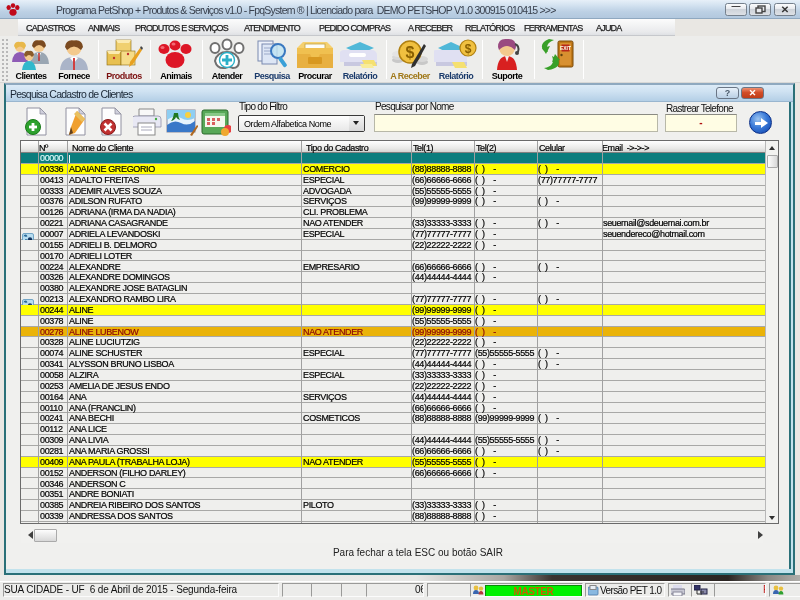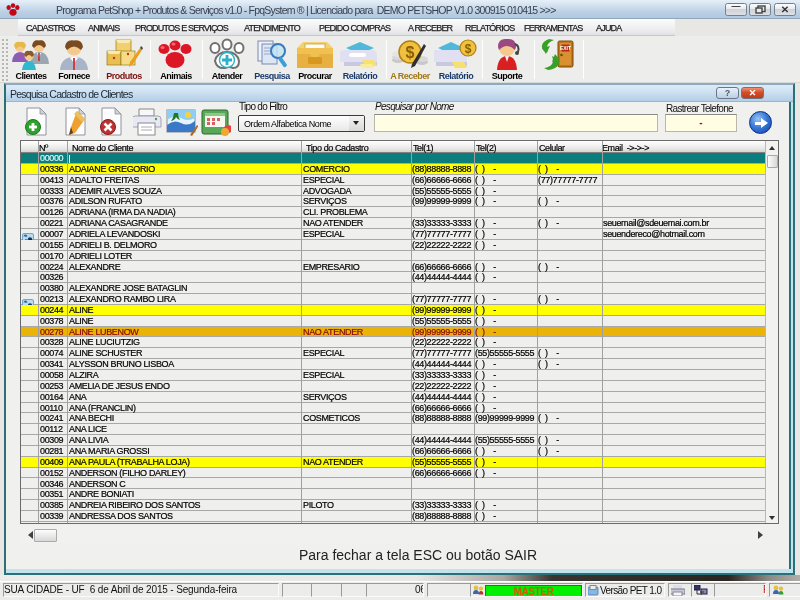--- a/index.html
+++ b/index.html
@@ -39,21 +39,21 @@
 #wtitle .t { position:absolute; left:4px; top:2.5px; font-size:10.5px; letter-spacing:-0.75px; color:#1b2836; }
 .wbtn { position:absolute; top:2px; width:23px; height:12px; border:1px solid #6a7686; border-radius:3px; text-align:center; }
 #wbq { right:54px; background:linear-gradient(#e8f1fa,#b9cfe4); color:#4a5a6a; font-size:9px; font-weight:bold; line-height:11px; }
 #wbx { right:29px; background:linear-gradient(#f09070,#d24d28 45%,#c03c18); color:#fff; font-size:9px; font-weight:bold; line-height:11px; }
 
 .wti { position:absolute; top:22px; }
 #lblFiltro { left:233px; top:16px; font-size:10px; letter-spacing:-0.7px; color:#111; }
 #ddFiltro { left:232px; top:30px; width:127px; height:17px; background:linear-gradient(#fefefe,#e8e8e8); border:1px solid #3a3a3a; border-radius:2px; font-size:9px; letter-spacing:-0.4px; color:#000; padding:2.5px 0 0 5px; }
 #ddFiltro .arr { position:absolute; right:0px; top:0px; width:15px; height:15px; background:linear-gradient(#f4f4f4,#d8d8d8); }
 #ddFiltro .arr:after { content:""; position:absolute; left:3.5px; top:5px; border:3.5px solid transparent; border-top:4.5px solid #222; }
-#lblPesq { left:369px; top:16px; font-size:10px; letter-spacing:-0.7px; color:#111;font-style:italic; }
+#lblPesq { left:369px; top:16px; font-size:10px; letter-spacing:-0.7px; color:#111; }
 #inPesq { left:368px; top:29px; width:284px; height:18px; background:#fffde4; border:1px solid #b8b8a8; border-top-color:#8a8a82; }
 #lblRast { left:660px; top:18px; font-size:10px; letter-spacing:-0.7px; color:#111; }
 #inRast { left:659px; top:29px; width:72px; height:18px; background:#fffde4; border:1px solid #b8b8a8; border-top-color:#8a8a82; text-align:center; color:#b01010; font-size:10px; font-weight:bold; line-height:16px; }
 #btnGo { left:743px; top:26px; width:23px; height:23px; border-radius:50%;
   background:radial-gradient(circle at 8px 7px, #9cc4f0 0%, #3a7ad8 45%, #0a3ea8 100%);
   border:1.5px solid #0a2f88; }
 #btnGo:after { content:""; position:absolute; left:5px; top:9.5px; width:9px; height:3.5px; background:#fff; }
 #btnGo:before { content:""; position:absolute; left:11px; top:5.5px; border:5.5px solid transparent; border-left:7px solid #fff; }
 
 
@@ -81,21 +81,21 @@
 .sbtn { position:absolute; left:0; width:12px; height:12px; background:#f2f2f0; }
 .arr-u { width:0; height:0; border:3.5px solid transparent; border-bottom:4.5px solid #303030; position:absolute; left:2.5px; top:2px; }
 .arr-d { width:0; height:0; border:3.5px solid transparent; border-top:4.5px solid #303030; position:absolute; left:2.5px; top:5px; }
 #vthumb { position:absolute; left:0.5px; top:14px; width:11px; height:13px; background:linear-gradient(90deg,#fdfdfd,#d8d8d8); border:1px solid #aaa; border-radius:1px; }
 
 #hsb { left:15px; top:443px; width:742px; height:15px; background:#f1f1ef; }
 #hthumb { position:absolute; left:13px; top:0.5px; width:23px; height:13px; background:linear-gradient(#fdfdfd,#d8d8d8); border:1px solid #aaa; border-radius:1px; }
 .arr-l { width:0; height:0; border:4px solid transparent; border-right:5px solid #404040; position:absolute; left:3px; top:3px; }
 .arr-r { width:0; height:0; border:4px solid transparent; border-left:5px solid #404040; position:absolute; left:737px; top:3px; }
 
-#closemsg { left:47px; top:462px; width:730px; text-align:center; font-size:14px; letter-spacing:0px; color:#222; }
+#closemsg { left:47px; top:462px; width:730px; text-align:center; font-size:10px; letter-spacing:0px; color:#222; }
 
 
 #gapstrip { left:0; top:575px; width:800px; height:6px;
   background:linear-gradient(90deg,#ececea 0%,#e8e8e6 52%,#a8a6a2 63%,#3a3430 69%,#2b2522 91%,#8a8884 96%,#b0aeaa 100%); }
 #status { left:0; top:581px; width:800px; height:19px; background:#ececea; border-top:1px solid #fff; }
 .sp { position:absolute; top:1px; height:14px; border:1px solid; border-color:#9a9a98 #fbfbfb #fbfbfb #9a9a98; background:#ececea;
   font-size:10px; letter-spacing:-0.4px; color:#111; line-height:12px; white-space:nowrap; overflow:hidden;padding-left:48px; }
 </style></head>
 <body>
 <div id="app">
@@ -500,20 +500,21 @@
           <span class="c cn">00224</span>
           <span class="c cm">ALEXANDRE</span>
           <span class="c ct">EMPRESARIO</span>
           <span class="c c1">(66)66666-6666</span>
           <span class="c c2">(&nbsp;&nbsp;)&nbsp;&nbsp;&nbsp;&nbsp;-</span>
           <span class="c c3">(&nbsp;&nbsp;)&nbsp;&nbsp;&nbsp;&nbsp;-</span>
           <span class="c c4"></span>
         </div>
 <div class="gr nrm" style="top:131.35px">
           <span class="c cn">00326</span>
+          <span class="c cm">ALEXANDRE DOMINGOS</span>
           <span class="c ct"></span>
           <span class="c c1">(44)44444-4444</span>
           <span class="c c2">(&nbsp;&nbsp;)&nbsp;&nbsp;&nbsp;&nbsp;-</span>
           <span class="c c3"></span>
           <span class="c c4"></span>
         </div>
 <div class="gr nrm" style="top:142.20px">
           <span class="c cn">00380</span>
           <span class="c cm">ALEXANDRE JOSE BATAGLIN</span>
           <span class="c ct"></span>

